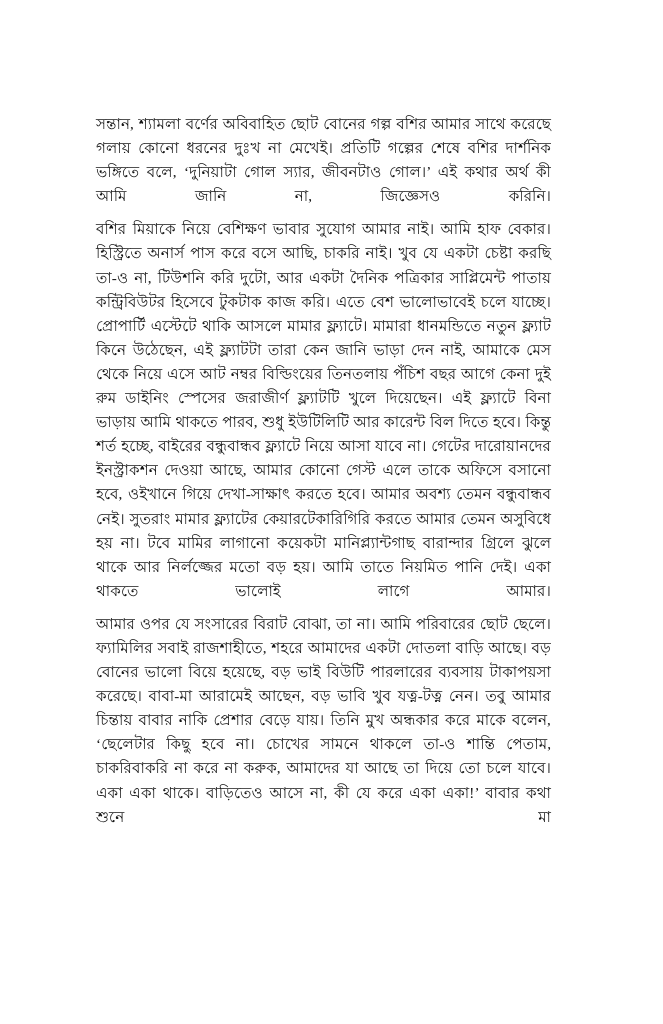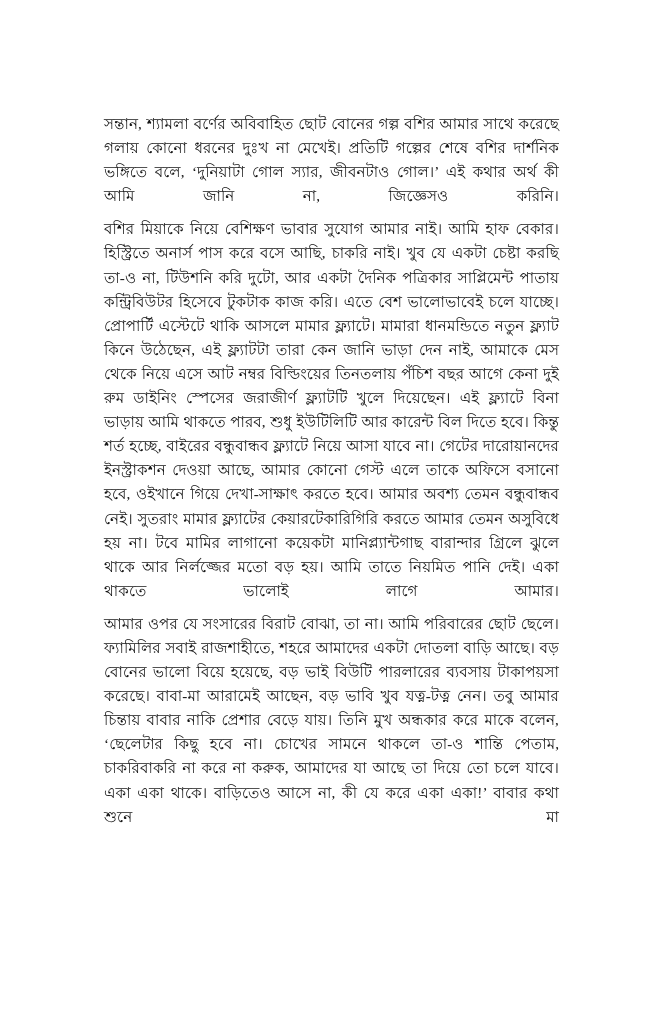--- a/index.html
+++ b/index.html
@@ -18,21 +18,21 @@
   .page {
     position: relative;
     width: 663px;
     height: 1024px;
     background: #ffffff;
     box-sizing: border-box;
   }
 
   .text-column {
     position: absolute;
-    left: 104px;
+    left: 96px;
     top: 112px;
     width: 455px;
   }
 
   .para {
     margin: 0 0 9px 0;
     padding: 0;
     text-align: justify;
     text-justify: inter-word;
     font-size: 15.1px;

